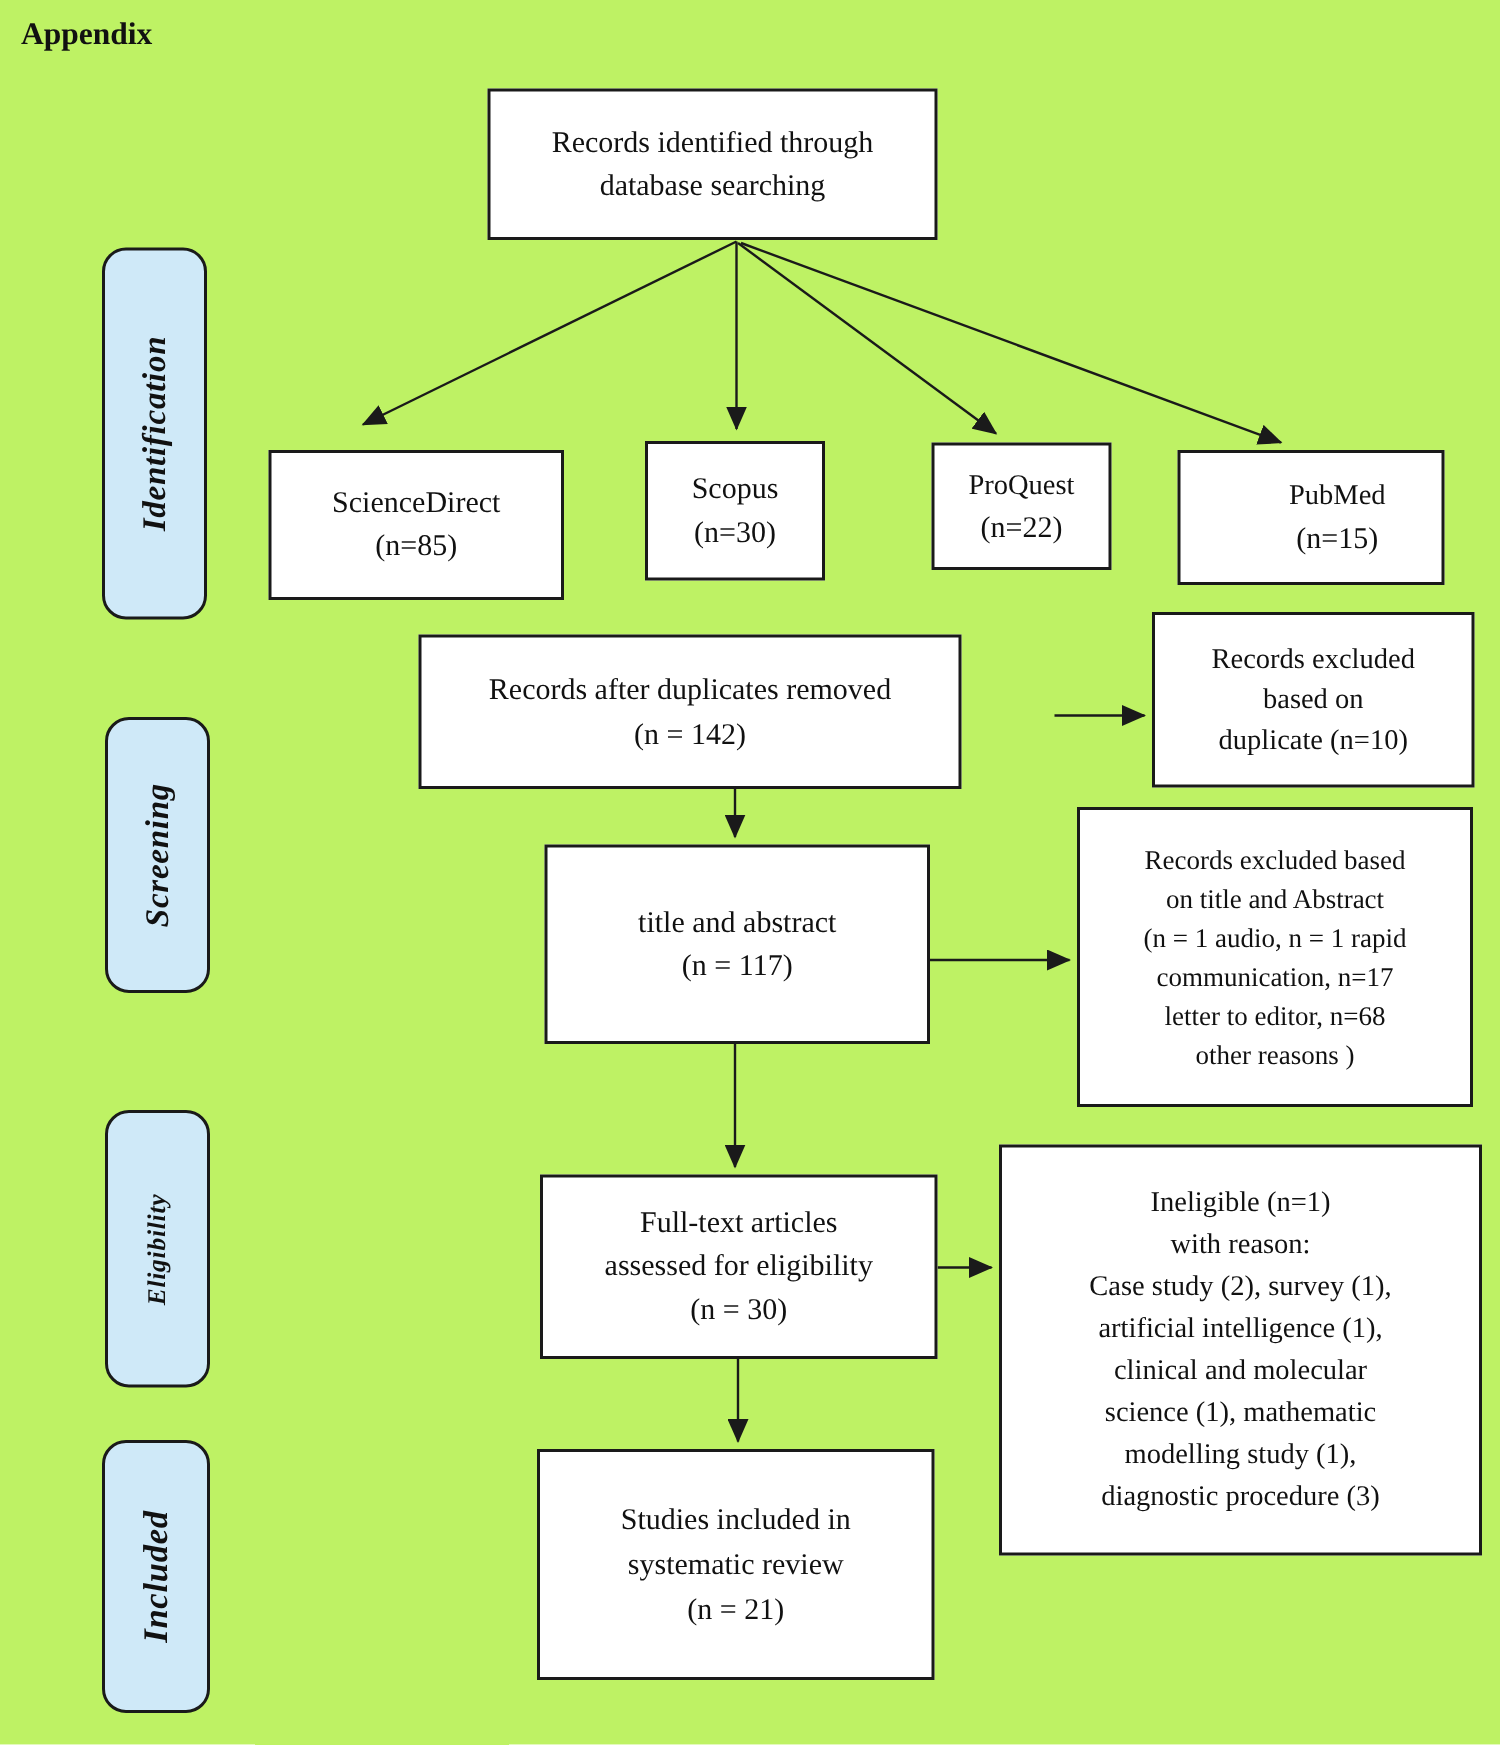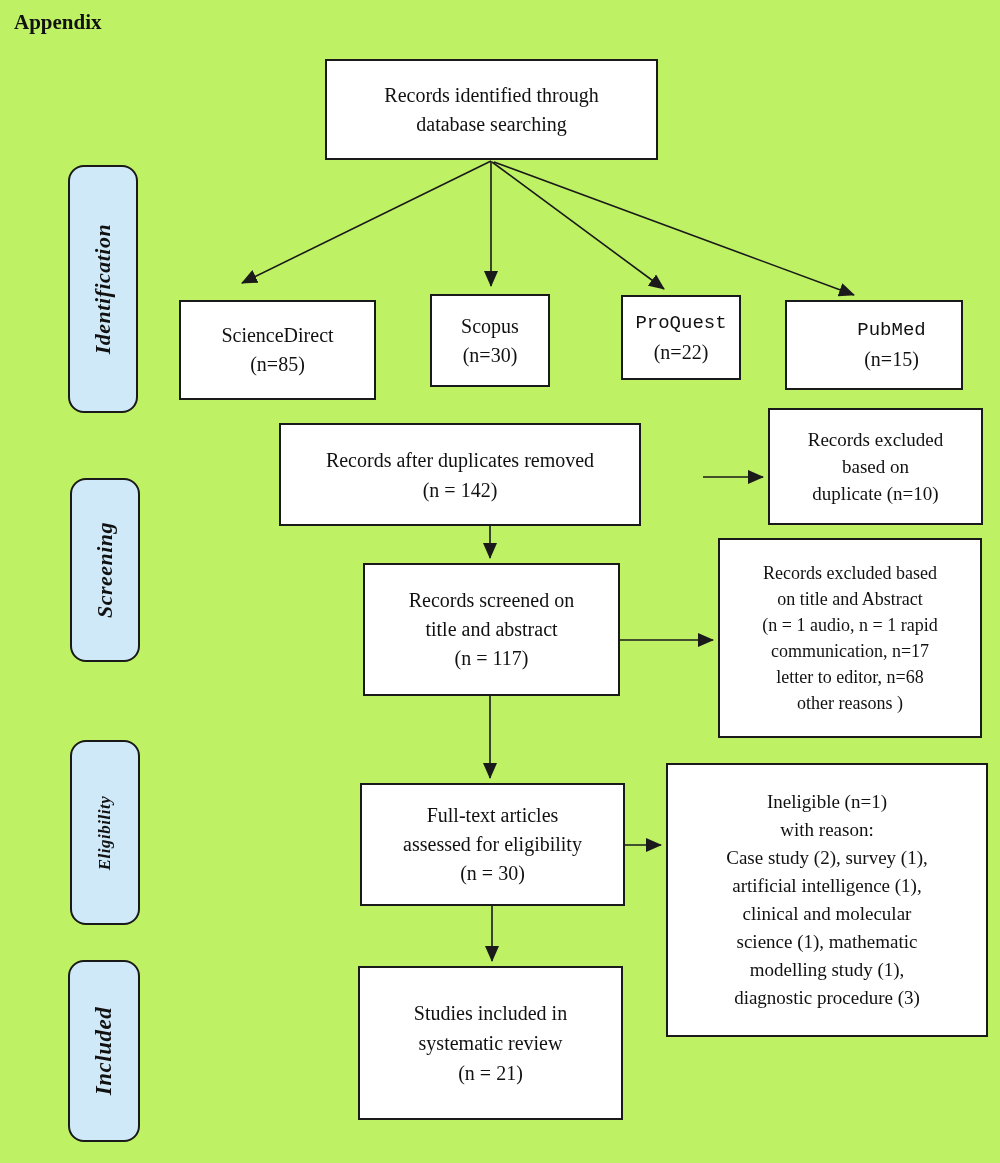--- a/index.html
+++ b/index.html
@@ -24,21 +24,21 @@
     border: 2px solid #1a1a1a;
     background: #ffffff;
     display: flex;
     flex-direction: column;
     align-items: center;
     justify-content: center;
     text-align: center;
     box-sizing: border-box;
     font-family: "Liberation Serif", serif;
   }
-  .box .sans { font-family: Liberation Mono, monospace; }
+  .box .sans { font-family: Liberation Serif, serif; }
   .stage {
     position: absolute;
     border: 2px solid #1a1a1a;
     background: #cfe9f8;
     border-radius: 16px;
     display: flex;
     align-items: center;
     justify-content: center;
     box-sizing: border-box;
   }
@@ -92,21 +92,21 @@
   <div class="stage" style="left: 70px; top: 478px; width: 70px; height: 184px; background: rgb(207, 233, 248);">
     <span class="stage-label" style="font-size:22px;">Screening</span>
   </div>
   <div class="stage" style="left: 70px; top: 740px; width: 70px; height: 185px; background: rgb(207, 233, 248);">
     <span class="stage-label" style="font-size:17px;">Eligibility</span>
   </div>
   <div class="stage" style="left: 68px; top: 960px; width: 72px; height: 182px; background: rgb(207, 233, 248);">
     <span class="stage-label" style="font-size:23px;">Included</span>
   </div>
 
-  <div class="box" style="left:325px; top:59px; width:333px; height:101px; font-size:20px; line-height:29px;">
+  <div class="box" style="left:325px; top:59px; width:300px; height:101px; font-size:20px; line-height:29px;">
       <div>Records identified through</div>
       <div>database searching</div>
     </div>
 
   <div class="box" style="left:179px; top:300px; width:197px; height:100px; font-size:20px; line-height:29px;">
       <div>ScienceDirect</div>
       <div>(n=85)</div>
     </div>
 
   <div class="box" style="left:430px; top:294px; width:120px; height:93px; font-size:20px; line-height:29px;">
@@ -129,21 +129,20 @@
       <div>(n = 142)</div>
     </div>
 
   <div class="box" style="left:768px; top:408px; width:215px; height:117px; font-size:19px; line-height:27px;">
       <div>Records excluded</div>
       <div>based on</div>
       <div>duplicate (n=10)</div>
     </div>
 
   <div class="box" style="left:363px; top:563px; width:257px; height:133px; font-size:20px; line-height:29px;">
-      <div>Records screened on</div>
       <div>title and abstract</div>
       <div>(n = 117)</div>
     </div>
 
   <div class="box" style="left:718px; top:538px; width:264px; height:200px; font-size:18px; line-height:26px;">
       <div>Records excluded based</div>
       <div>on title and Abstract</div>
       <div>(n = 1 audio, n = 1 rapid</div>
       <div>communication, n=17</div>
       <div>letter to editor, n=68</div>

